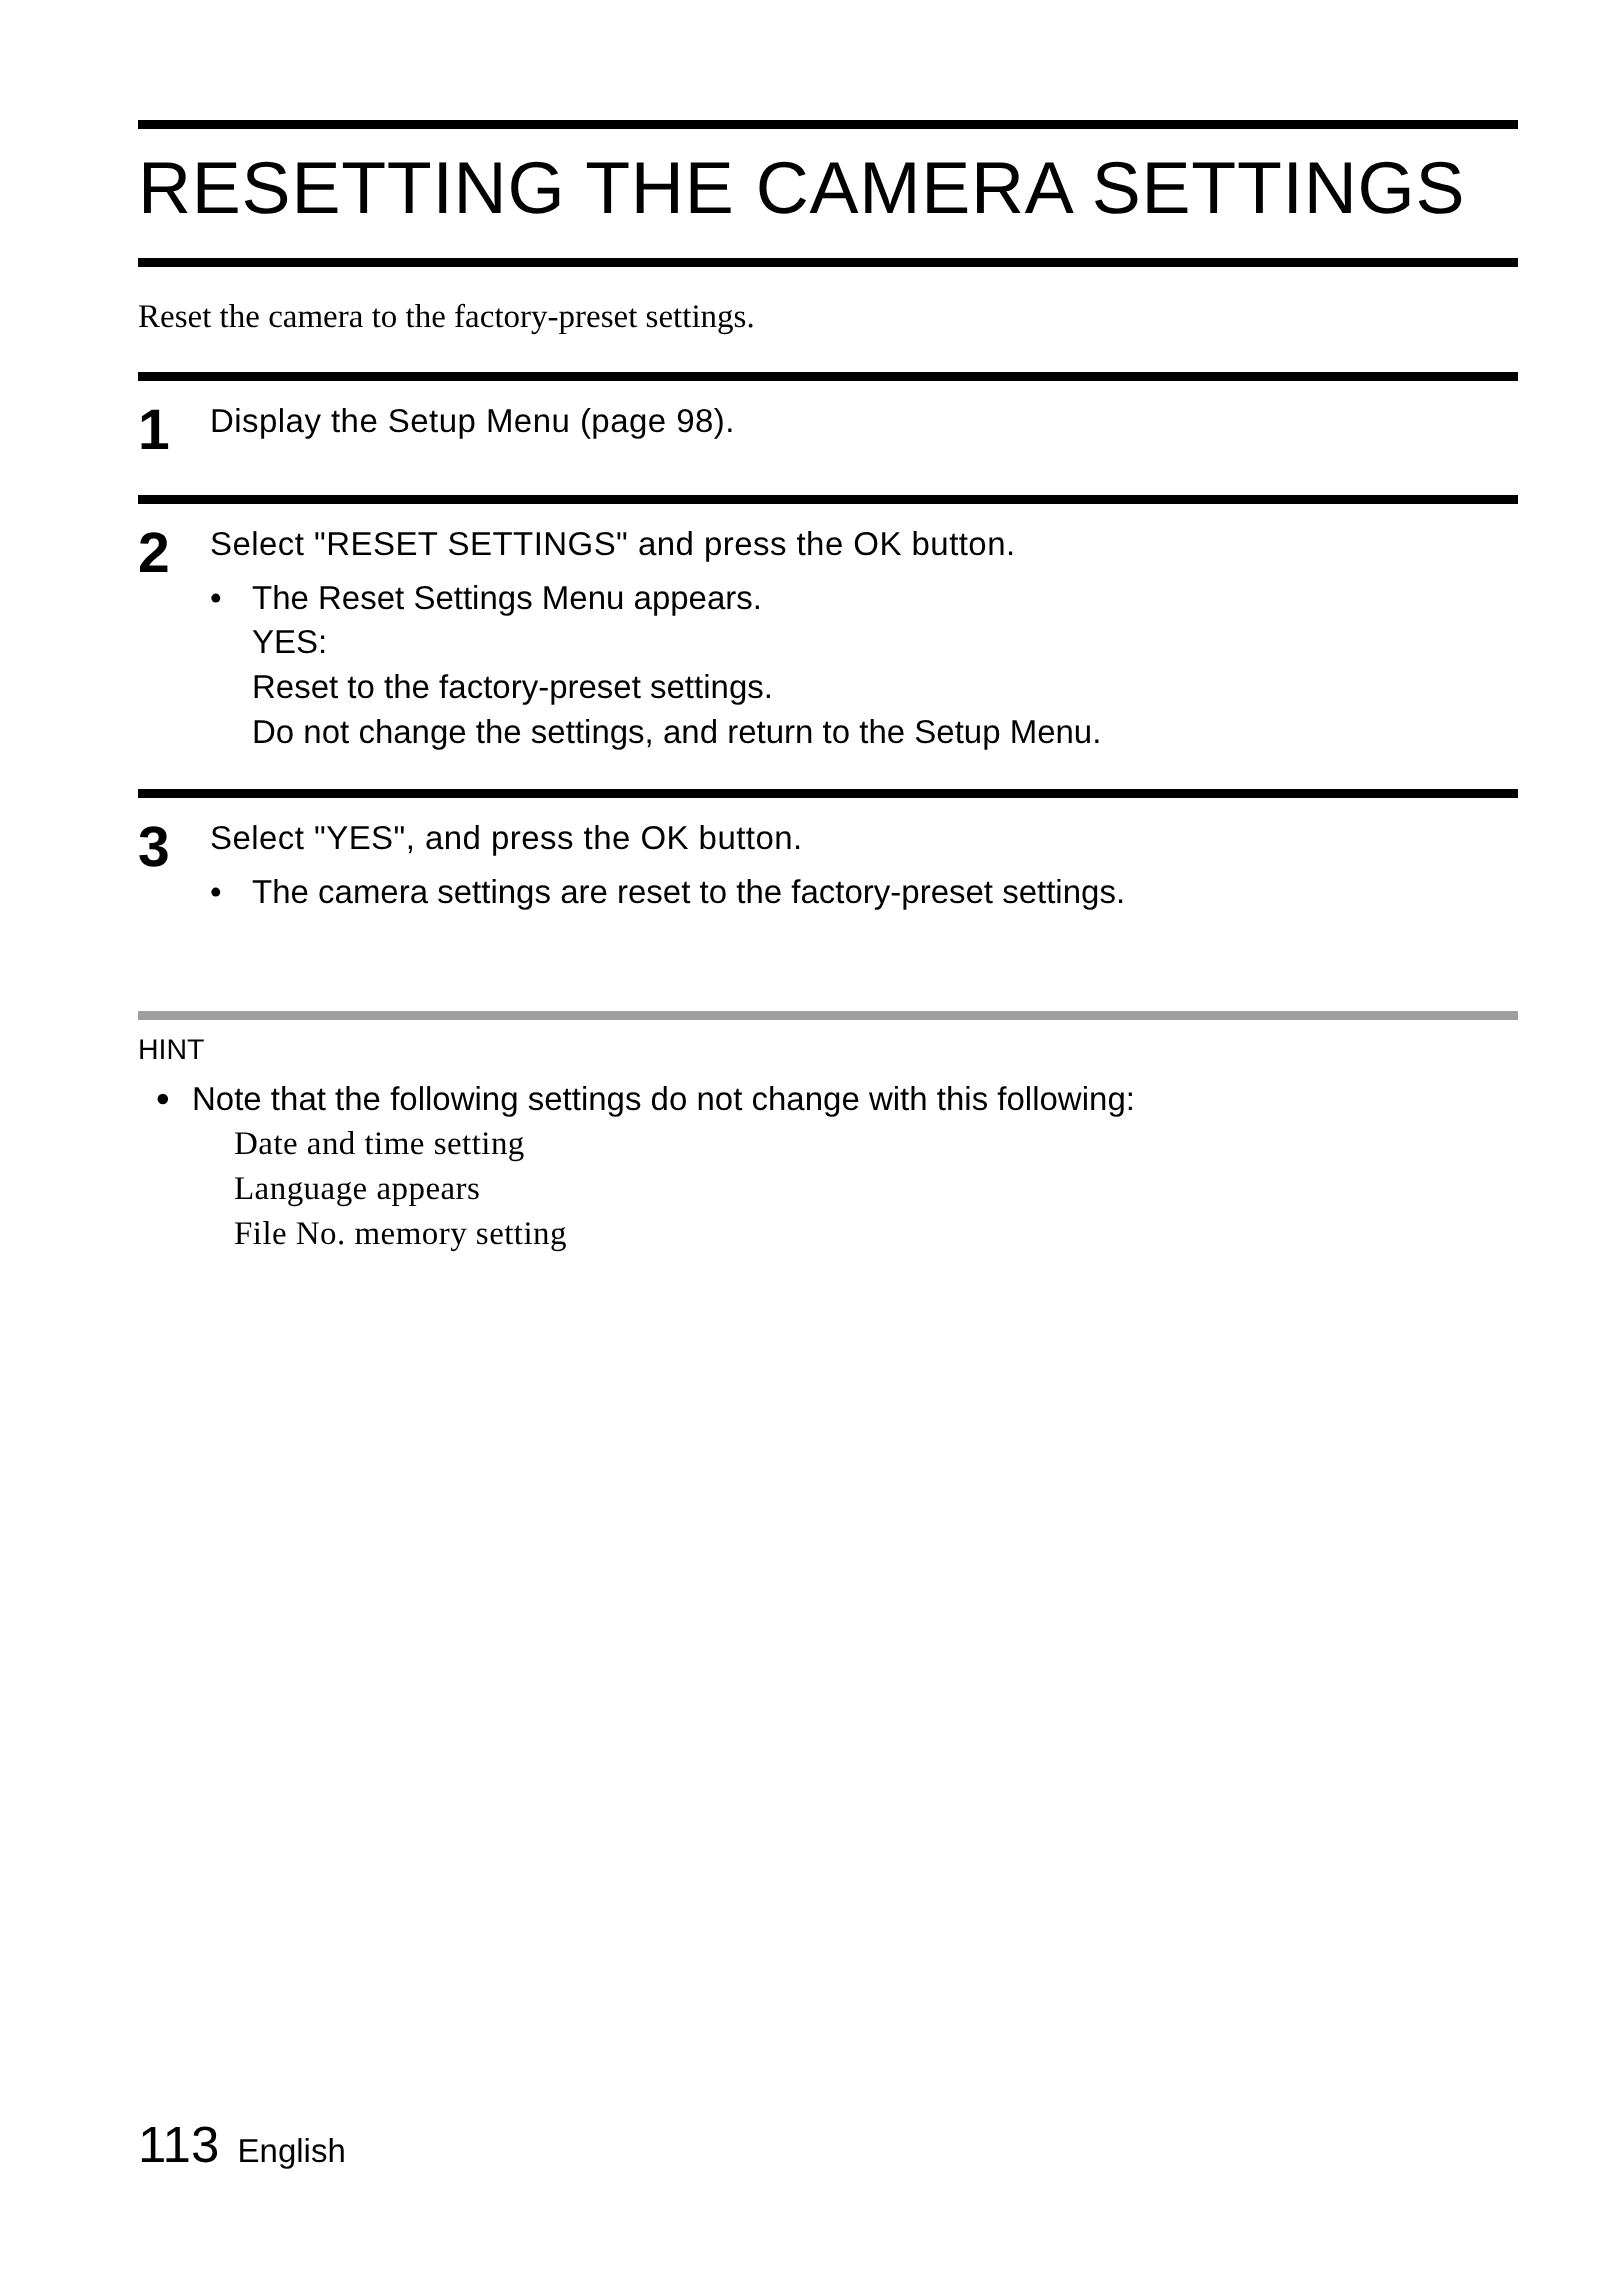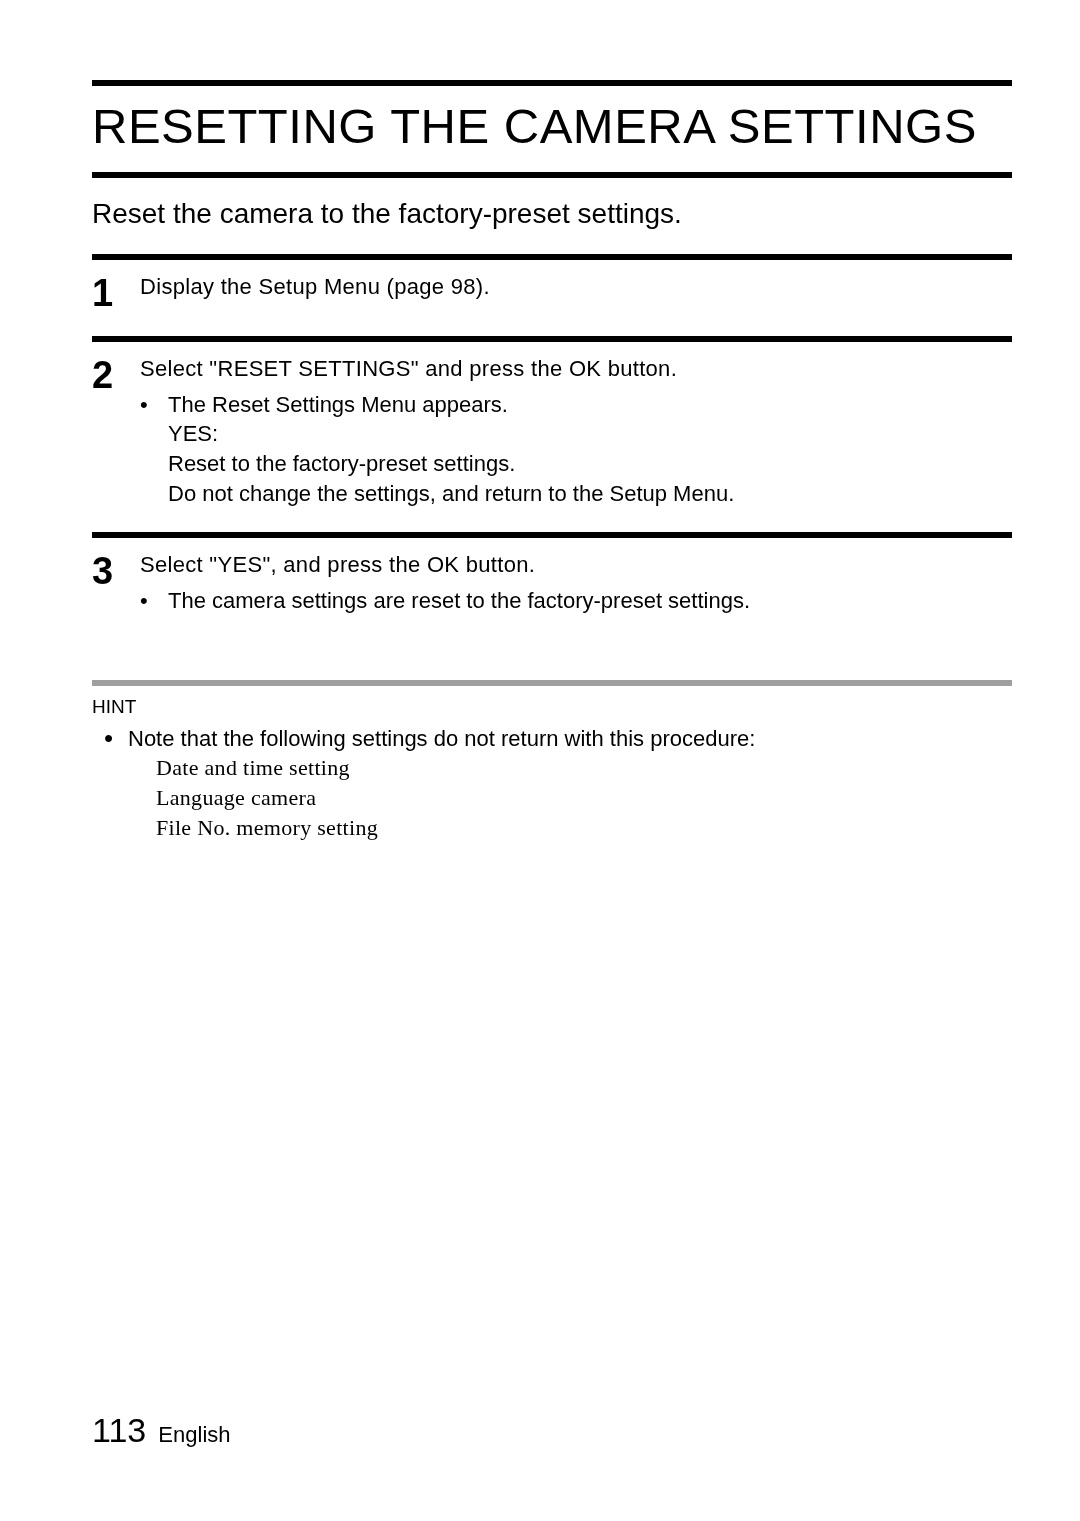--- a/index.html
+++ b/index.html
@@ -26,22 +26,23 @@
     margin-bottom: 20px;
   }
   .heading {
     font-size: 49px;
     letter-spacing: 0.5px;
     font-weight: 400;
     line-height: 1.1;
     font-stretch: condensed;
   }
   .intro {
-    font-size: 28px;
+    font-size: 22px;
     margin: 18px 0 24px 0;
+    font-family: Liberation Serif, serif;
   }
   .step {
     border-top: 6px solid #000;
     padding: 12px 0 24px 0;
     display: flex;
     align-items: flex-start;
   }
   .step-num {
     font-size: 38px;
     font-weight: 700;
@@ -158,24 +159,24 @@
         </div>
       </div>
     </div>
   </div>
 
   <div class="hint-sep"></div>
   <div class="hint-label">HINT</div>
   <div class="hint-bullet">
     <div class="dot">•</div>
     <div class="hint-body">
-      <div>Note that the following settings do not return with this procedure:</div>
+      <div>Note that the following settings do not change with this following:</div>
       <div class="hint-sublines">
         <div>Date and time setting</div>
-        <div>Language camera</div>
+        <div>Language appears</div>
         <div>File No. memory setting</div>
       </div>
     </div>
   </div>
 
   <div class="footer">
     <span class="pnum">113</span>
     <span>English</span>
   </div>
 

